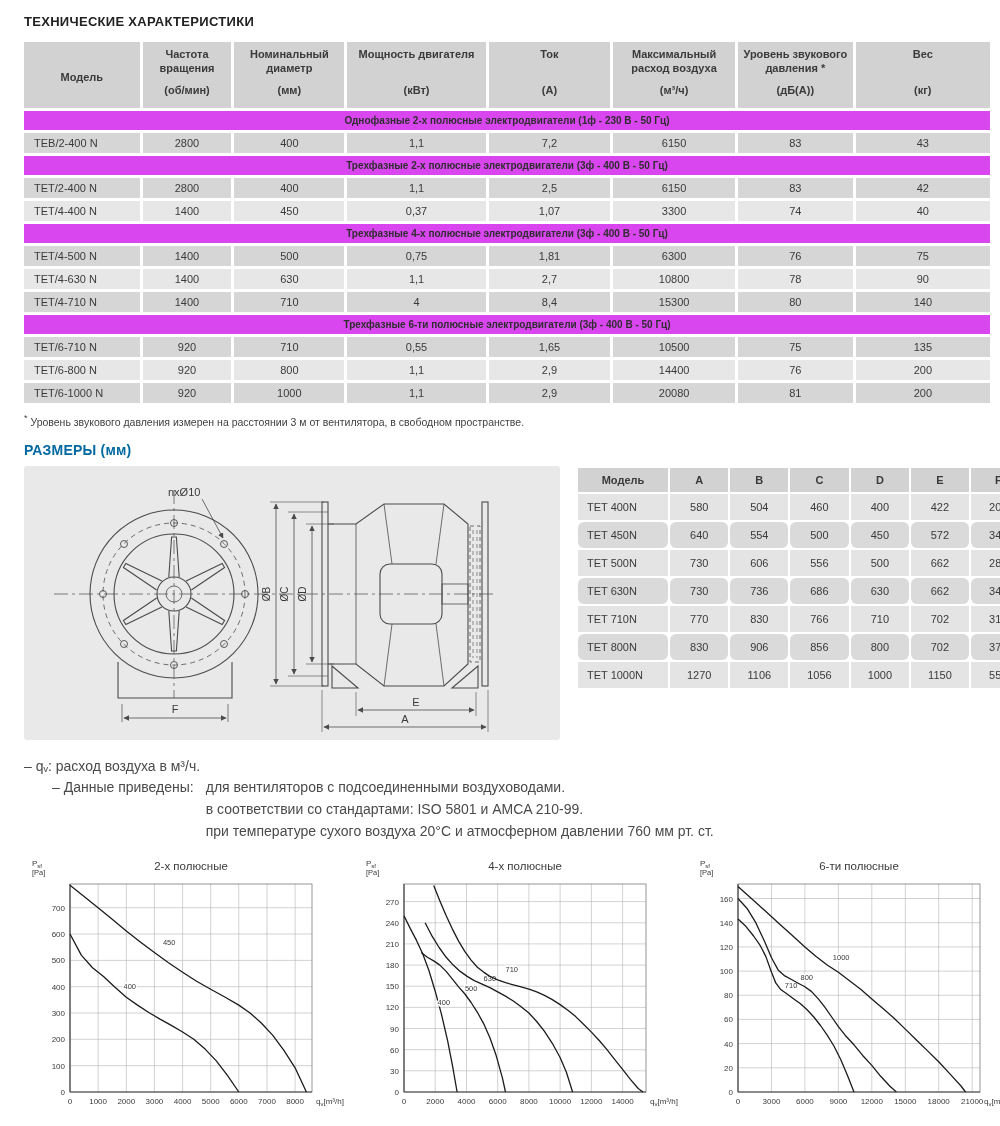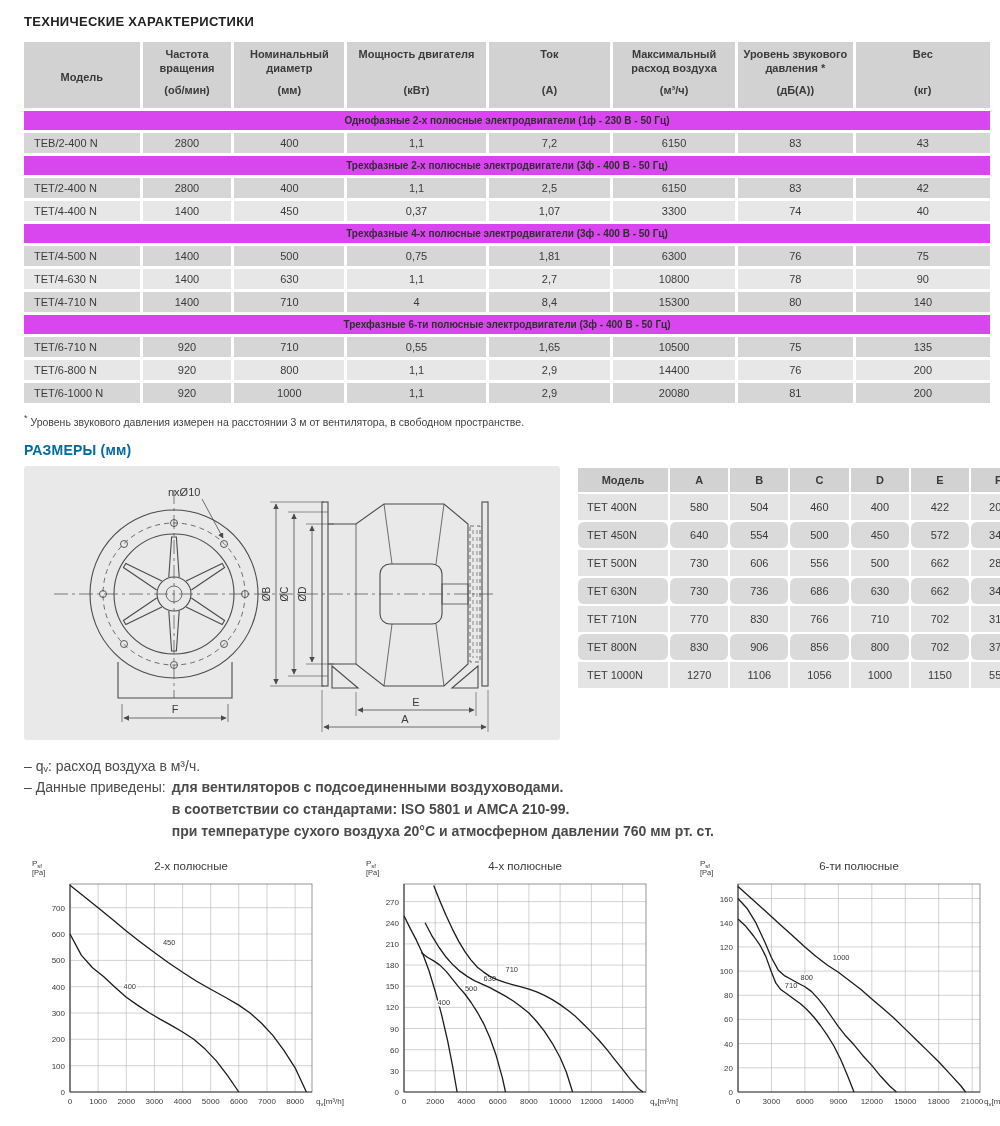--- a/index.html
+++ b/index.html
@@ -26,22 +26,22 @@
   .drawing-panel{width:536px;height:274px;background:#e9e9e9;border-radius:3px;flex:none;}
   table.dims{border-collapse:separate;border-spacing:2px;margin-left:16px;table-layout:fixed;font-size:11px;flex:none;}
   table.dims th{background:#d2d2d2;font-weight:bold;height:24px;text-align:center;padding:0 4px;}
   table.dims td{height:26px;text-align:center;padding:0 17px;}
   table.dims td.model{text-align:left;padding-left:9px;}
   td.dshade-a{background:#e4e4e4;}
   td.dshade-b{background:#dadada;border-radius:6px;}
   
   .notes{margin-top:16px;font-size:14px;color:#4a4a4a;line-height:1.55;}
   .note-flex{display:flex;}
-  .note-flex .nlabel{flex:none;}
-  .note-flex .ndetails{margin-left:6px;font-weight:bold;}
+  .note-flex .nlabel{flex:none;margin-left:28px;}
+  .note-flex .ndetails{margin-left:12px;}
   
   .charts-row{display:flex;gap:12px;margin-top:12px;}
   .chart{width:322px;height:266px;flex:none;}
   svg text{font-family:"Liberation Sans",sans-serif;}
 </style>
 </head>
 <body>
 
 <div class="page">
 

